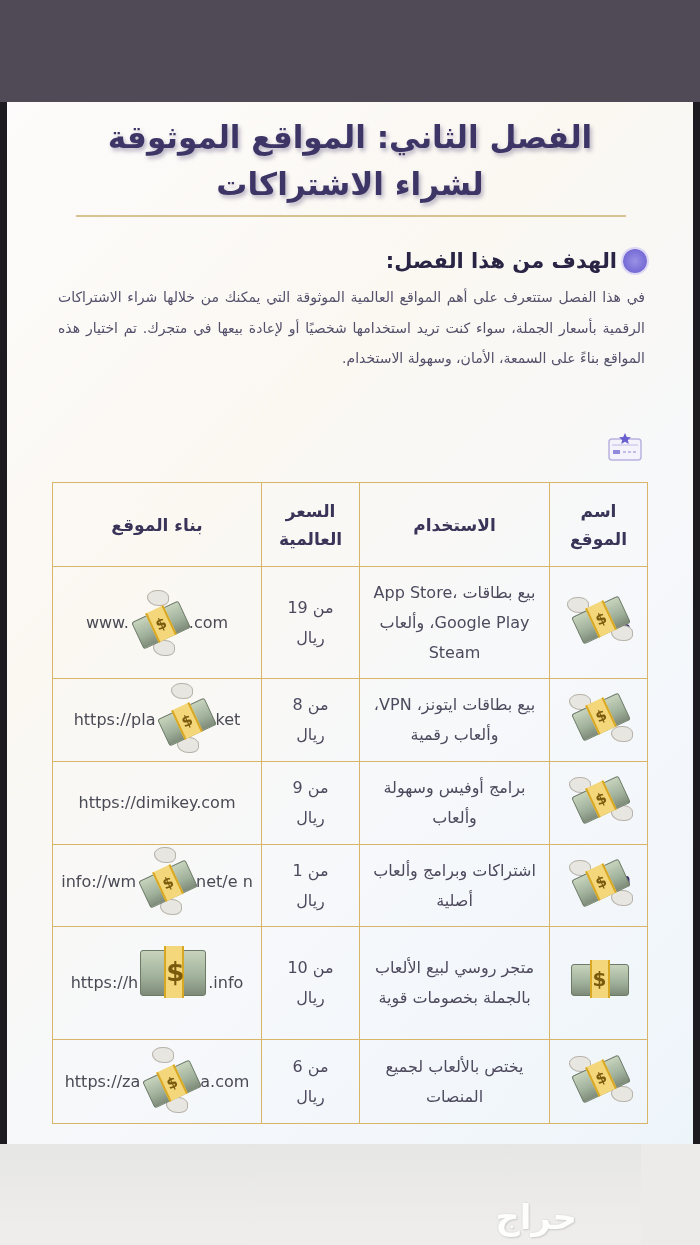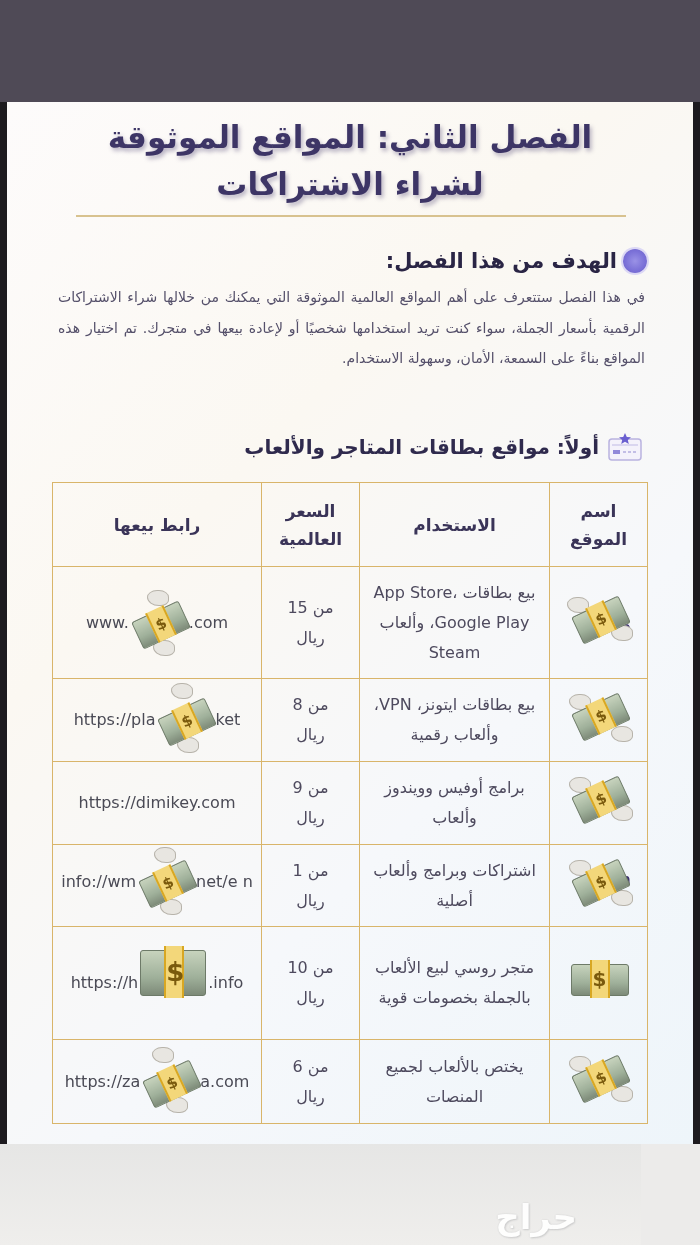--- a/index.html
+++ b/index.html
@@ -123,42 +123,41 @@
   <div class="goal-body">في هذا الفصل ستتعرف على أهم المواقع العالمية الموثوقة التي يمكنك من خلالها شراء الاشتراكات الرقمية بأسعار الجملة، سواء كنت تريد استخدامها شخصيًا أو لإعادة بيعها في متجرك. تم اختيار هذه المواقع بناءً على السمعة، الأمان، وسهولة الاستخدام.</div>
 
   <div class="sec-head">
     <svg class="card-icon" viewBox="0 0 36 30">
       <rect x="2" y="7" width="32" height="21" rx="3" fill="#f4f2fb" stroke="#b9b3e0" stroke-width="1.5"></rect>
       <line x1="5" y1="13" x2="31" y2="13" stroke="#c9c4ea" stroke-width="1.2"></line>
       <rect x="6" y="18" width="7" height="4" fill="#9189d9"></rect>
       <line x1="16" y1="20" x2="30" y2="20" stroke="#b3addf" stroke-width="1.4" stroke-dasharray="3 2"></line>
       <polygon points="18,1 19.8,5 24,5.3 20.8,8 21.8,12 18,9.8 14.2,12 15.2,8 12,5.3 16.2,5" fill="#6a5fd0"></polygon>
     </svg>
-    <span class="sec-title">أولاً: مواقع بطاقات المتاجر والألعاب</span>
   </div>
 
   <table class="sites">
     <thead>
       <tr>
         <th style="width:89px">اسم الموقع</th>
         <th style="width:181px">الاستخدام</th>
         <th style="width:89px">السعر العالمية</th>
-        <th>رابط بيعها</th>
+        <th>بناء الموقع</th>
       </tr>
     </thead>
     <tbody>
 
       <tr style="height:112px">
         <td class="name">
           <span class="site-frag" style="left:60px;top:46px">ba</span>
           <span class="money"><span class="wing" style="left:-2px;top:2px"></span><span class="wing" style="left:42px;top:30px"></span><span class="bill"></span><span class="band">$</span></span>
         </td>
         <td>بيع بطاقات App Store، Google Play، وألعاب Steam</td>
         <td>
-            <div>من 15</div>
+            <div>من 19</div>
             <div>ريال</div>
           </td>
         <td class="url"><span>www.</span><span class="money" style="vertical-align:middle"><span class="wing" style="left:18px;top:-10px"></span><span class="wing" style="left:24px;top:40px"></span><span class="bill"></span><span class="band">$</span></span><span>.com</span></td>
       </tr>
 
       <tr style="height:83px">
         <td class="name">
           <span class="money"><span class="wing" style="left:0px;top:2px"></span><span class="wing" style="left:42px;top:34px"></span><span class="bill"></span><span class="band">$</span></span>
         </td>
         <td>بيع بطاقات ايتونز، VPN، وألعاب رقمية</td>
@@ -167,21 +166,21 @@
             <div>ريال</div>
           </td>
         <td class="url"><span>https://pla</span><span class="money" style="vertical-align:middle"><span class="wing" style="left:16px;top:-14px"></span><span class="wing" style="left:22px;top:40px"></span><span class="bill"></span><span class="band">$</span></span><span>ket</span></td>
       </tr>
 
       <tr style="height:83px">
         <td class="name">
           <span class="site-frag" style="left:68px;top:20px">e</span>
           <span class="money"><span class="wing" style="left:0px;top:2px"></span><span class="wing" style="left:42px;top:30px"></span><span class="bill"></span><span class="band">$</span></span>
         </td>
-        <td>برامج أوفيس وويندوز وألعاب</td>
+        <td>برامج أوفيس وسهولة وألعاب</td>
         <td>
             <div>من 9</div>
             <div>ريال</div>
           </td>
         <td class="url"><span>https://dimikey.com</span></td>
       </tr>
 
       <tr style="height:82px">
         <td class="name">
           <span class="site-frag" style="left:70px;top:20px">n</span>

